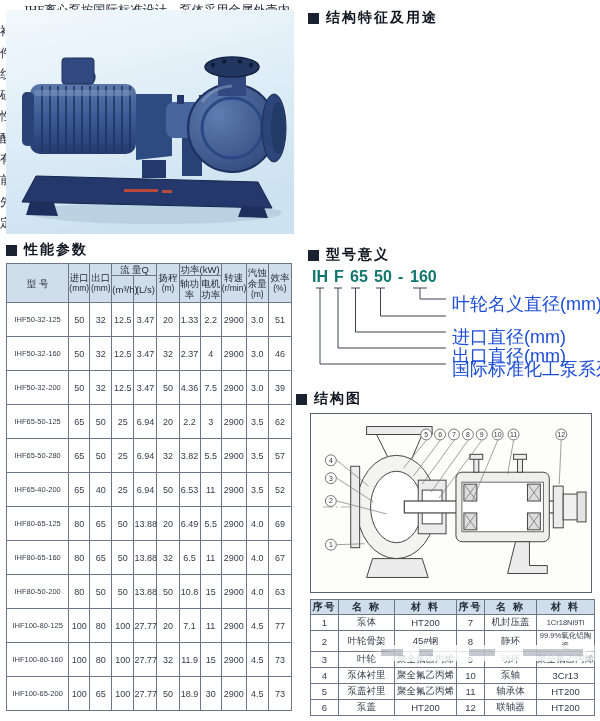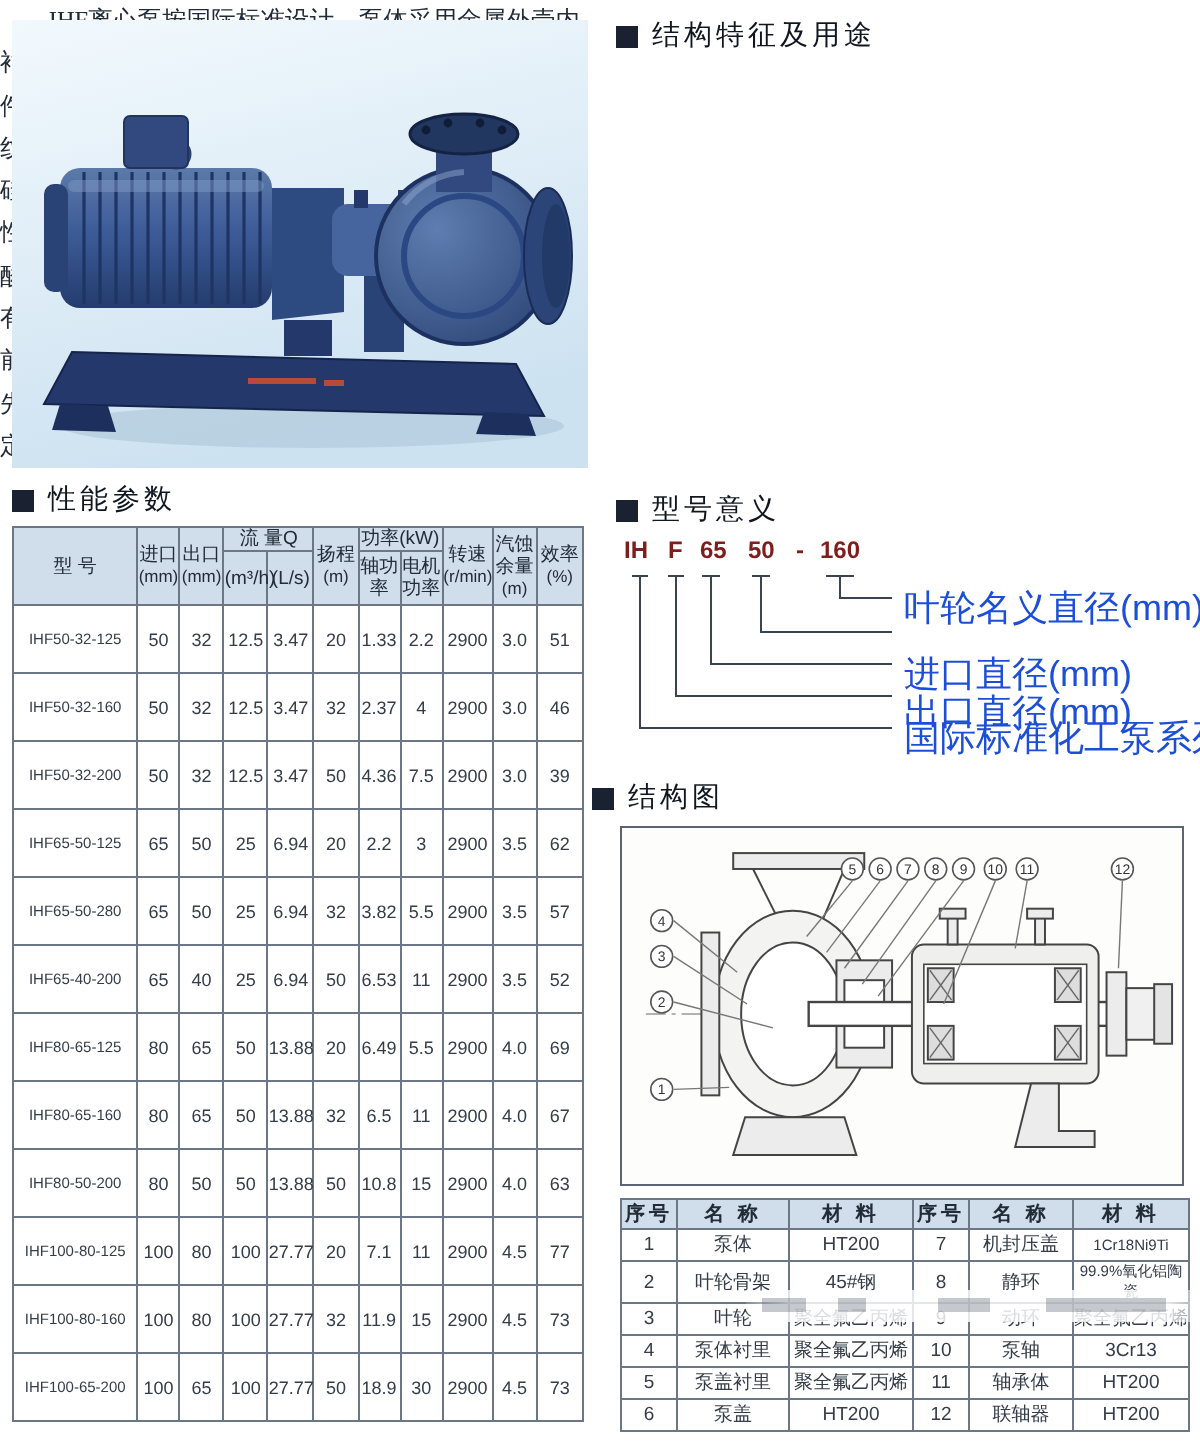--- a/index.html
+++ b/index.html
@@ -1,39 +1,39 @@
 <!DOCTYPE html>
 <html><head>
 <meta charset="utf-8">
 <style>
   html,body{margin:0;padding:0;}
   body{width:600px;height:721px;position:relative;background:#ffffff;overflow:hidden;
        font-family:"Liberation Sans","DejaVu Sans",sans-serif;color:#1c2430;}
   .abs{position:absolute;}
   
   .section-h{position:absolute;display:flex;align-items:center;gap:7px;
-             font-weight:normal;font-size:14px;letter-spacing:2px;color:#10161f;}
+             font-weight:bold;font-size:14px;letter-spacing:2px;color:#10161f;}
   .section-h .sq{width:11px;height:11px;background:#1a2130;flex:0 0 auto;}
   
   .photo{left:6px;top:10px;width:288px;height:224px;}
   
   .features-p{left:308px;top:30px;width:290px;font:12.2px/21.3px "Liberation Serif","DejaVu Serif",serif;
               color:#222b38;text-align:justify;text-indent:2em;margin:0;}
   
   table{border-collapse:collapse;table-layout:fixed;}
   .perf{position:absolute;left:6px;top:263px;width:286px;border:1.5px solid #4a5568;}
   .perf th{background:#cfdeea;border:1px solid #6b7686;font-weight:normal;font-size:9.5px;
            padding:0;color:#222b38;line-height:11px;}
   .perf .h2 th{height:26px;}
   .perf td{border:1px solid #6b7686;font-size:9px;text-align:center;height:33px;padding:0;color:#333c48;}
   .perf td:first-child{font-size:8.3px;}
   .perf .unit{font-size:8.5px;}
   
   .model-code{position:absolute;left:310px;top:268px;width:284px;height:20px;
-              font-weight:bold;font-size:12px;color:#7f1d1d;}
+              font-weight:bold;font-size:16px;color:#0f766e;}
   .model-code span{position:absolute;top:0;}
   .model-fork{position:absolute;left:310px;top:286px;width:284px;height:92px;}
   .model-label{position:absolute;font-size:18px;color:#1d4ed8;white-space:nowrap;}
   
   .struct-box{position:absolute;left:310px;top:413px;width:282px;height:180px;
               border:1px solid #5a6472;background:#fdfdfc;box-sizing:border-box;}
   
   .parts{position:absolute;left:310px;top:599px;width:284px;border:1.5px solid #4a5568;}
   .parts th{background:#cfdeea;border:1px solid #6b7686;font-size:10px;font-weight:bold;
             height:14px;letter-spacing:2px;padding:0;color:#222b38;}

